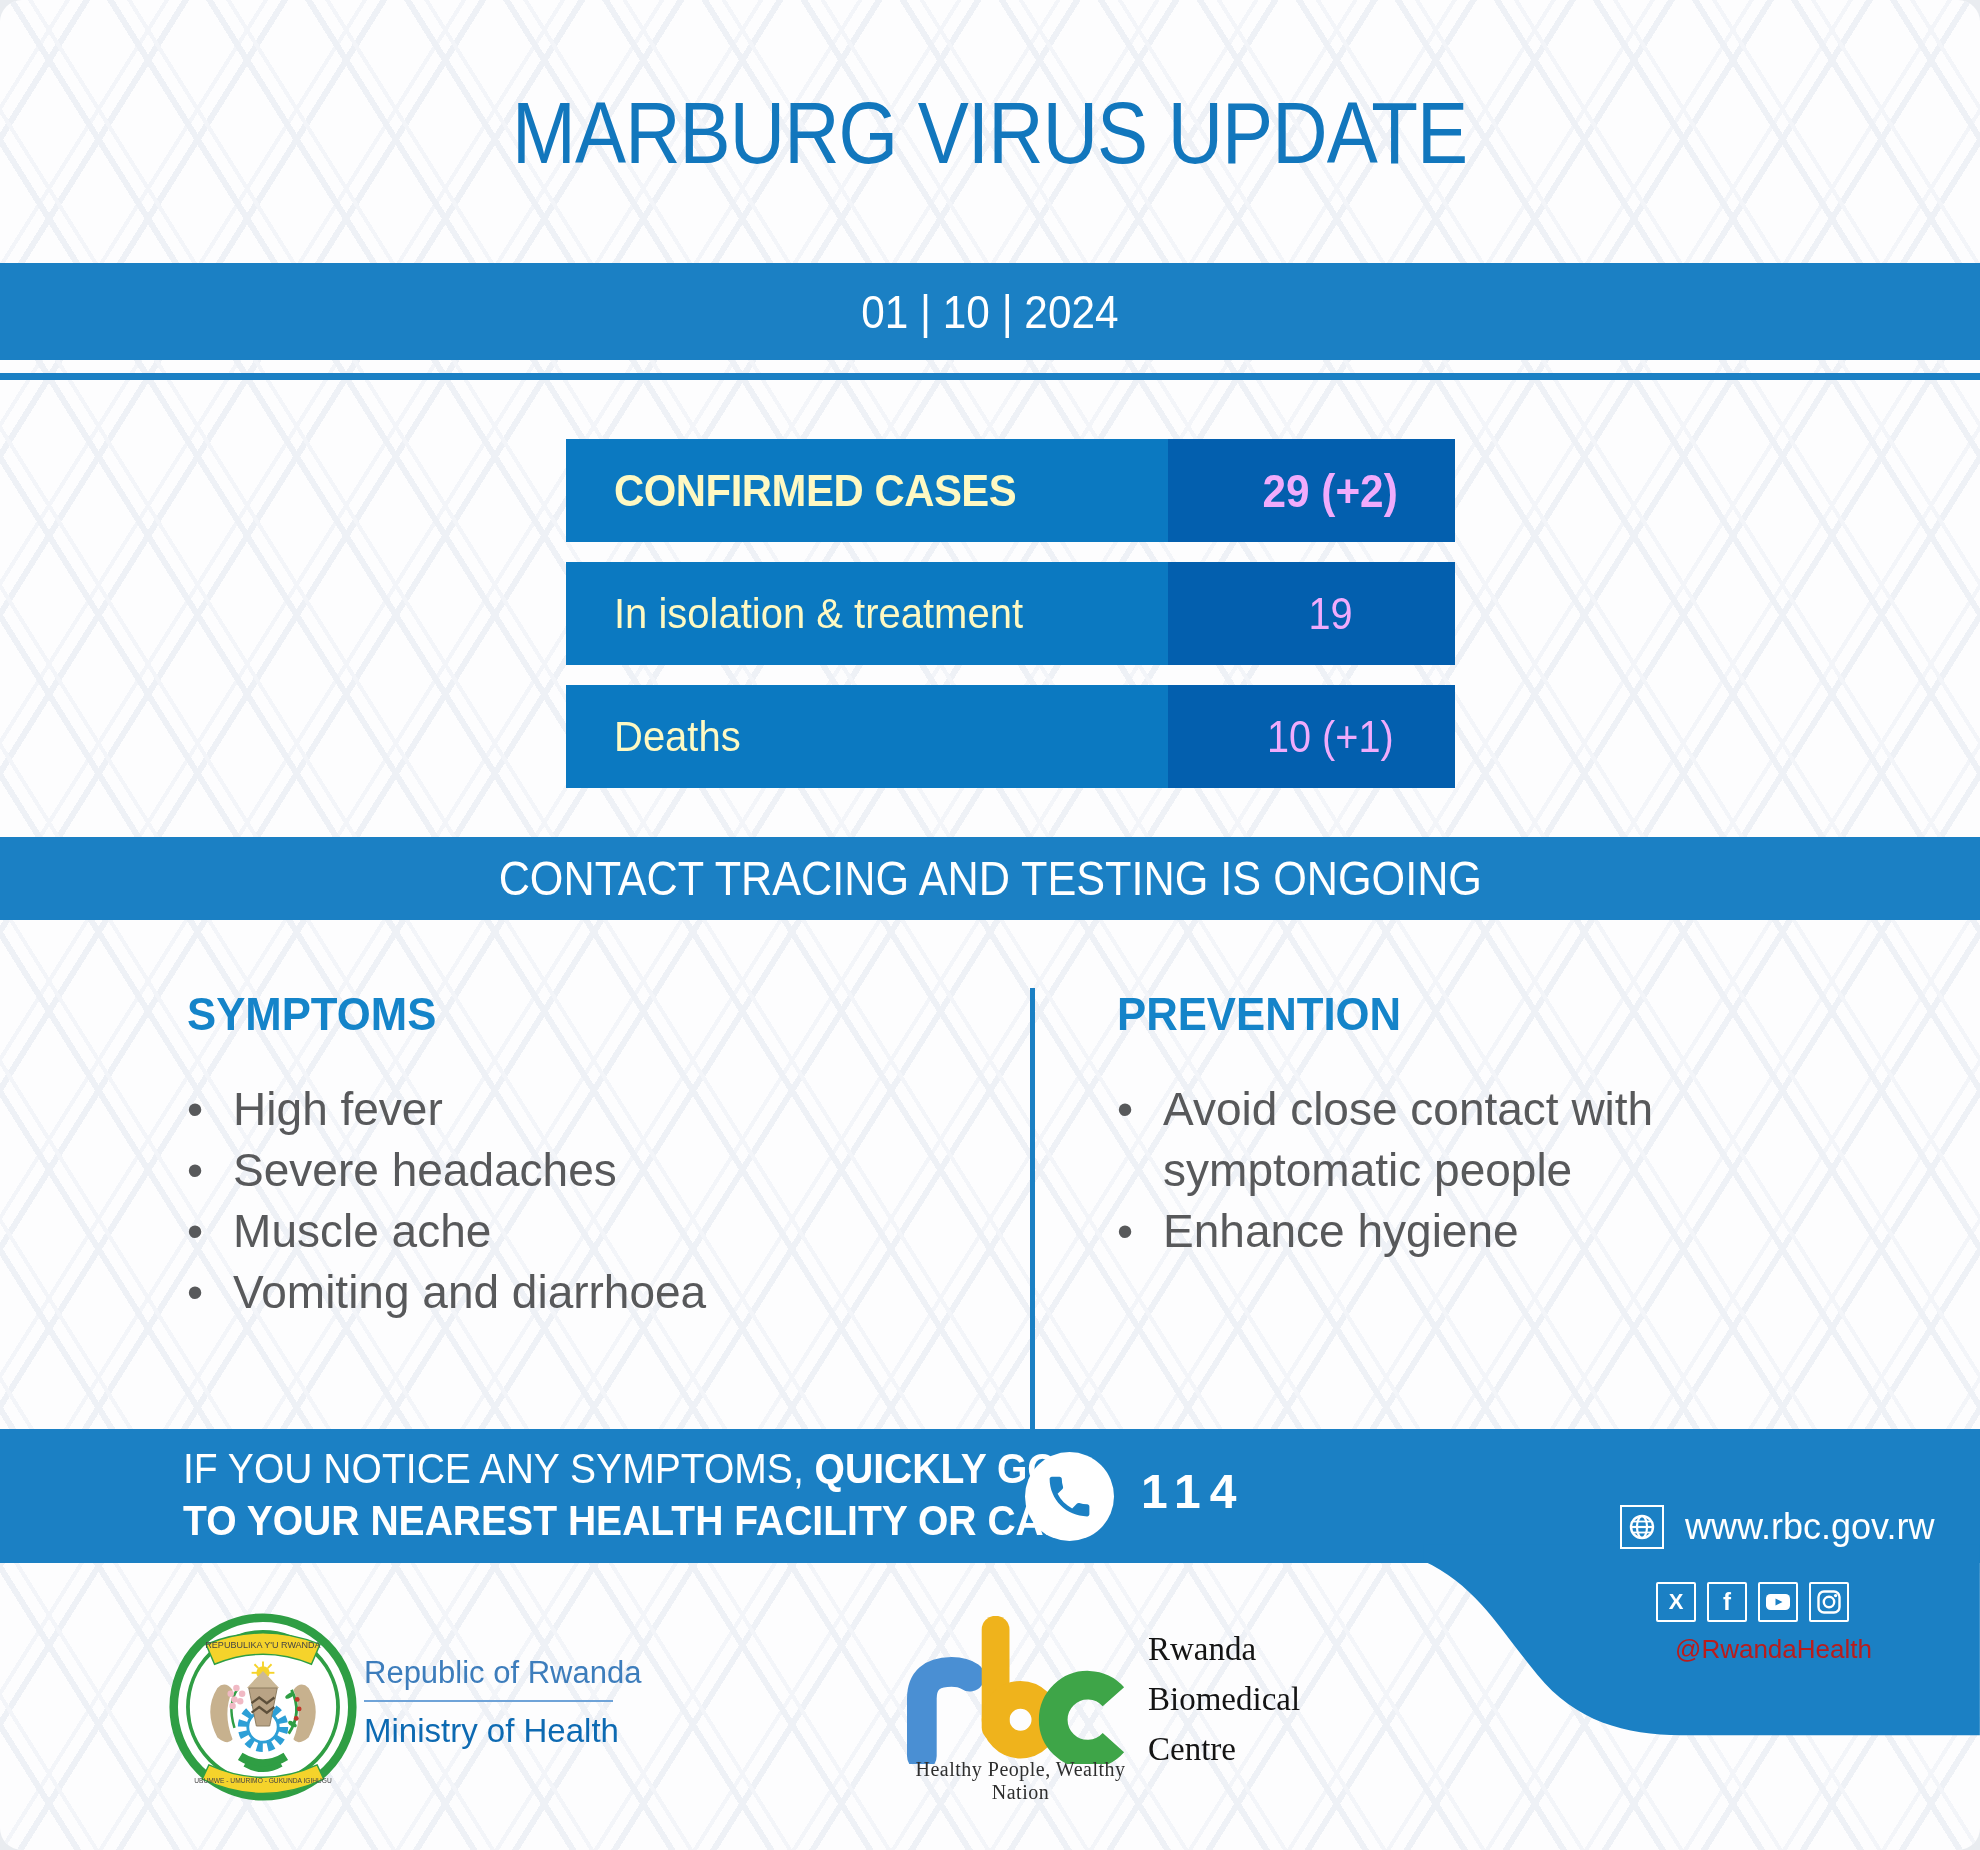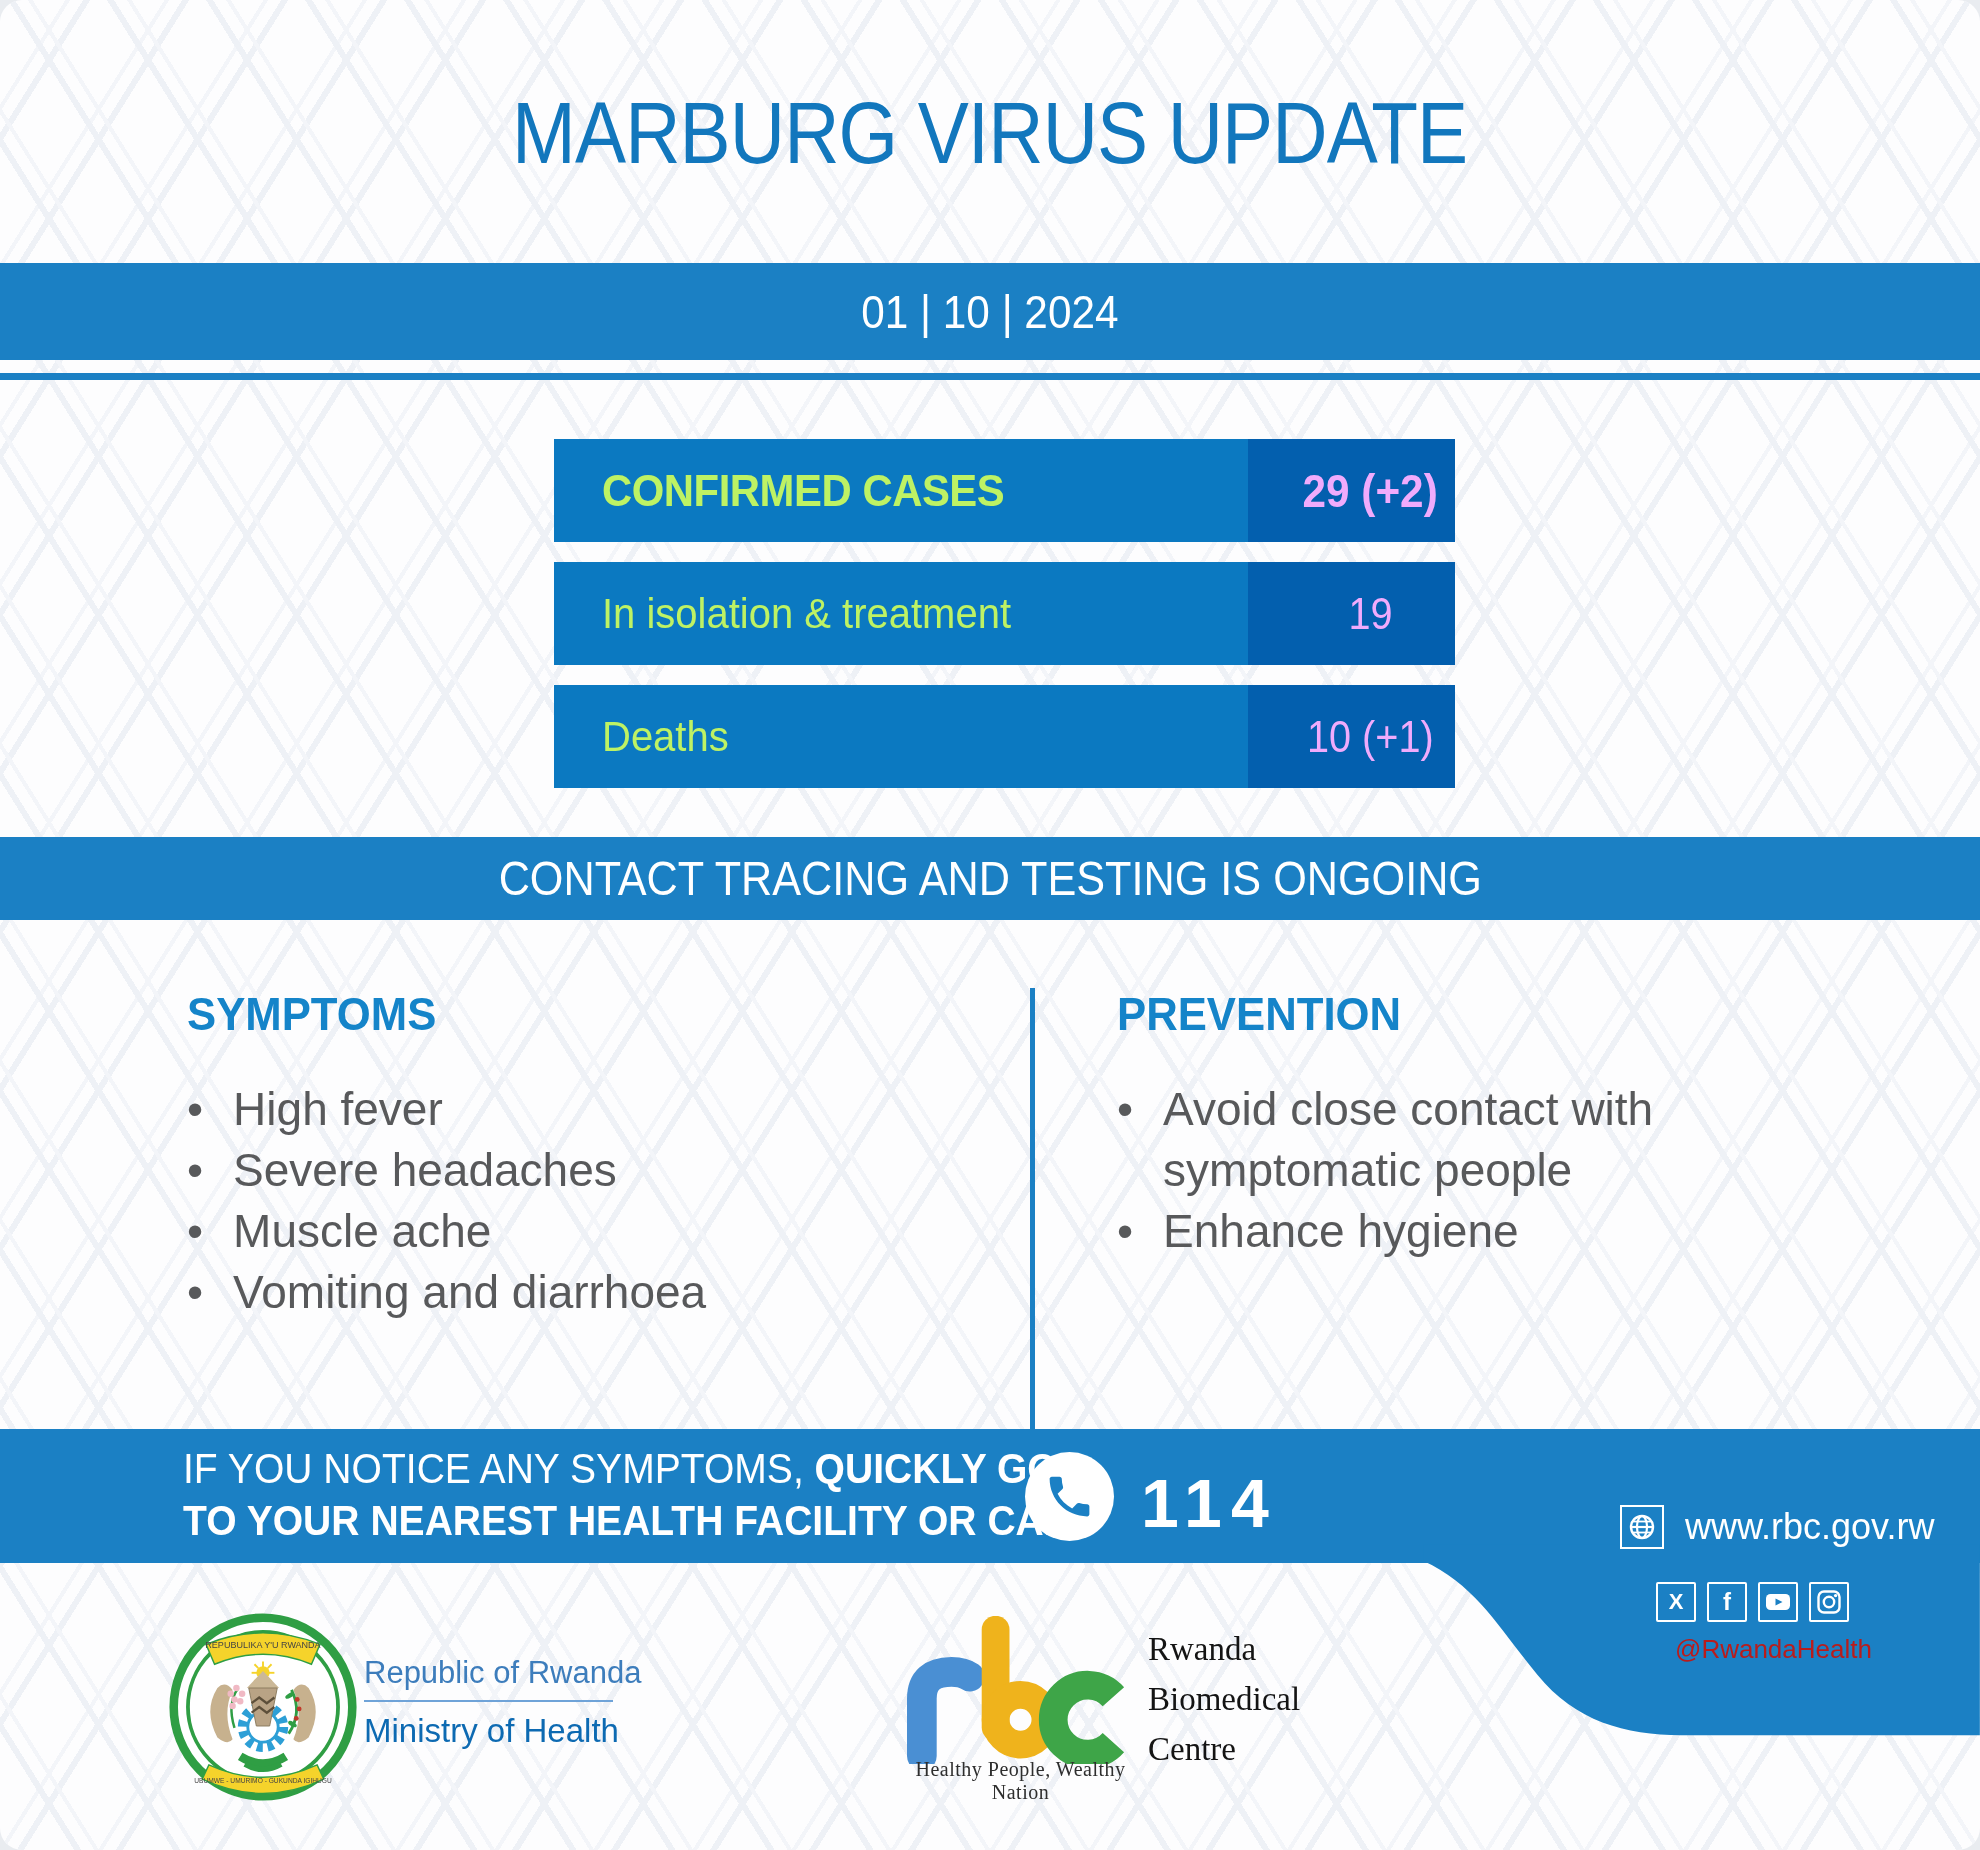--- a/index.html
+++ b/index.html
@@ -21,22 +21,22 @@
   .title{position:absolute;top:83px;left:0;width:100%;text-align:center;
     font-size:87px;font-weight:normal;color:#1277bd;letter-spacing:-1px;}
   .title .cx{transform:scaleX(.88);}
 
   .date-bar{position:absolute;top:263px;left:0;width:100%;height:97px;background:#1b80c4;
     color:#fff;display:flex;align-items:center;justify-content:center;font-size:47px;font-weight:500;}
   .thin-line{position:absolute;top:373px;left:0;width:100%;height:7px;background:#1b80c4;}
 
   .stats{position:absolute;left:554px;top:439px;width:901px;}
   .stat-row{display:flex;height:103px;margin-bottom:20px;}
-  .stat-label{width:694px;background:#0b79c1;color:#bef264;display:flex;align-items:center;
-    padding-left:48px;box-sizing:border-box;font-size:43px;}
+  .stat-label{width:602px;background:#0b79c1;color:#fef9c3;display:flex;align-items:center;
+    padding-left:48px;box-sizing:border-box;font-size:43px;margin-left:12px;}
   .stat-row.first .stat-label{font-weight:bold;font-size:45px;letter-spacing:-0.5px;}
   .stat-value{flex:1;background:#035fae;color:#f0abfc;display:flex;align-items:center;justify-content:center;
     font-size:44px;font-weight:500;padding-left:37px;}
   .stat-row.first .stat-value{font-weight:bold;font-size:47px;}
 
   .banner{position:absolute;top:837px;left:0;width:100%;height:83px;background:#1b80c4;
     color:#fff;display:flex;align-items:center;justify-content:center;font-size:48px;}
 
   .col-heading{font-size:47px;font-weight:bold;color:#1584c9;}
   .symptoms{position:absolute;left:159px;top:986px;width:792px;margin-left:28px;}
@@ -44,21 +44,21 @@
   .divider{position:absolute;left:1030px;top:988px;width:5px;height:443px;background:#1b80c4;}
   .blist{margin-top:38px;}
   .bullet-item{display:flex;gap:30px;font-size:46px;color:#58595b;line-height:61px;}
   .bullet-dot{flex:0 0 auto;}
 
   .footer-bar{position:absolute;top:1429px;left:0;width:100%;height:134px;background:#1b80c4;}
   .notice{position:absolute;left:183px;top:1443px;color:#fff;font-size:42px;line-height:52px;}
   .notice .b{font-weight:bold;}
   .phone-circle{position:absolute;left:1025px;top:1452px;width:89px;height:89px;border-radius:50%;
     background:#fff;display:flex;align-items:center;justify-content:center;}
-  .hotline{position:absolute;left:1141px;top:1464px;color:#fff;font-size:68px;font-weight:bold;letter-spacing:9px;}
+  .hotline{position:absolute;left:1141px;top:1464px;color:#fff;font-size:48px;font-weight:bold;letter-spacing:9px;}
   .website{position:absolute;left:1620px;top:1505px;display:flex;align-items:center;gap:21px;color:#fff;}
   .website .txt{font-size:36px;}
   .icon-box{border:2.5px solid #fff;display:flex;align-items:center;justify-content:center;box-sizing:border-box;}
   .globe-box{width:44px;height:44px;}
 
   .corner-svg{position:absolute;left:0;top:0;pointer-events:none;}
   .social-row{position:absolute;left:1656px;top:1582px;display:flex;gap:11px;}
   .social-box{width:40px;height:40px;border-radius:2px;}
   .social-box svg text{font-family:"Liberation Sans",sans-serif;}
   .handle{position:absolute;left:1651px;top:1634px;color:#b91c1c;font-size:26px;margin-left:24px;}

